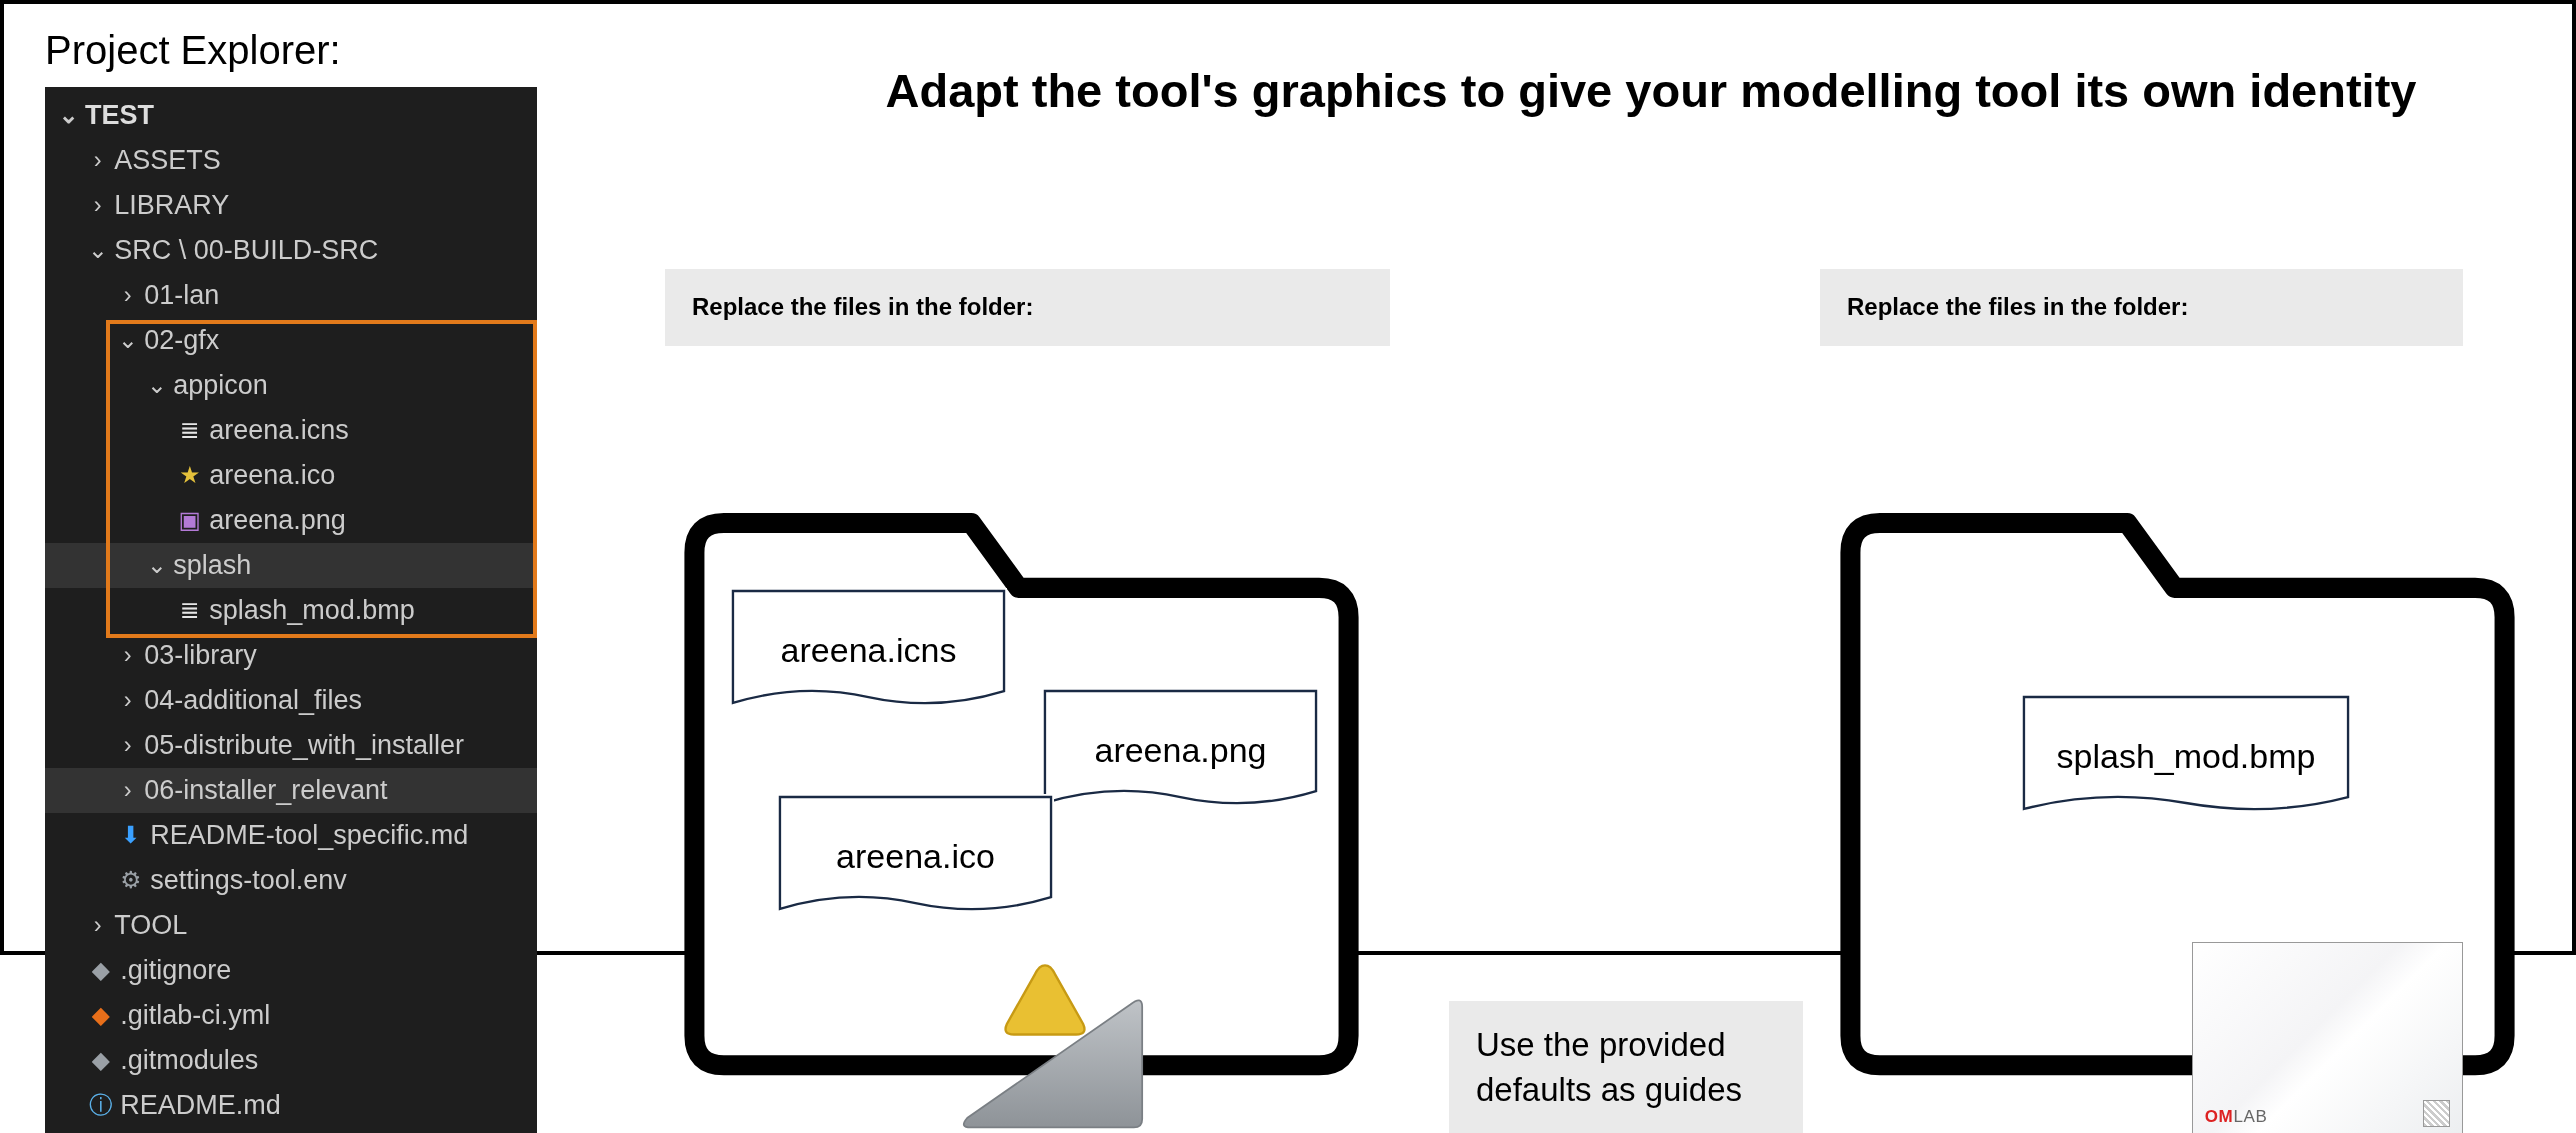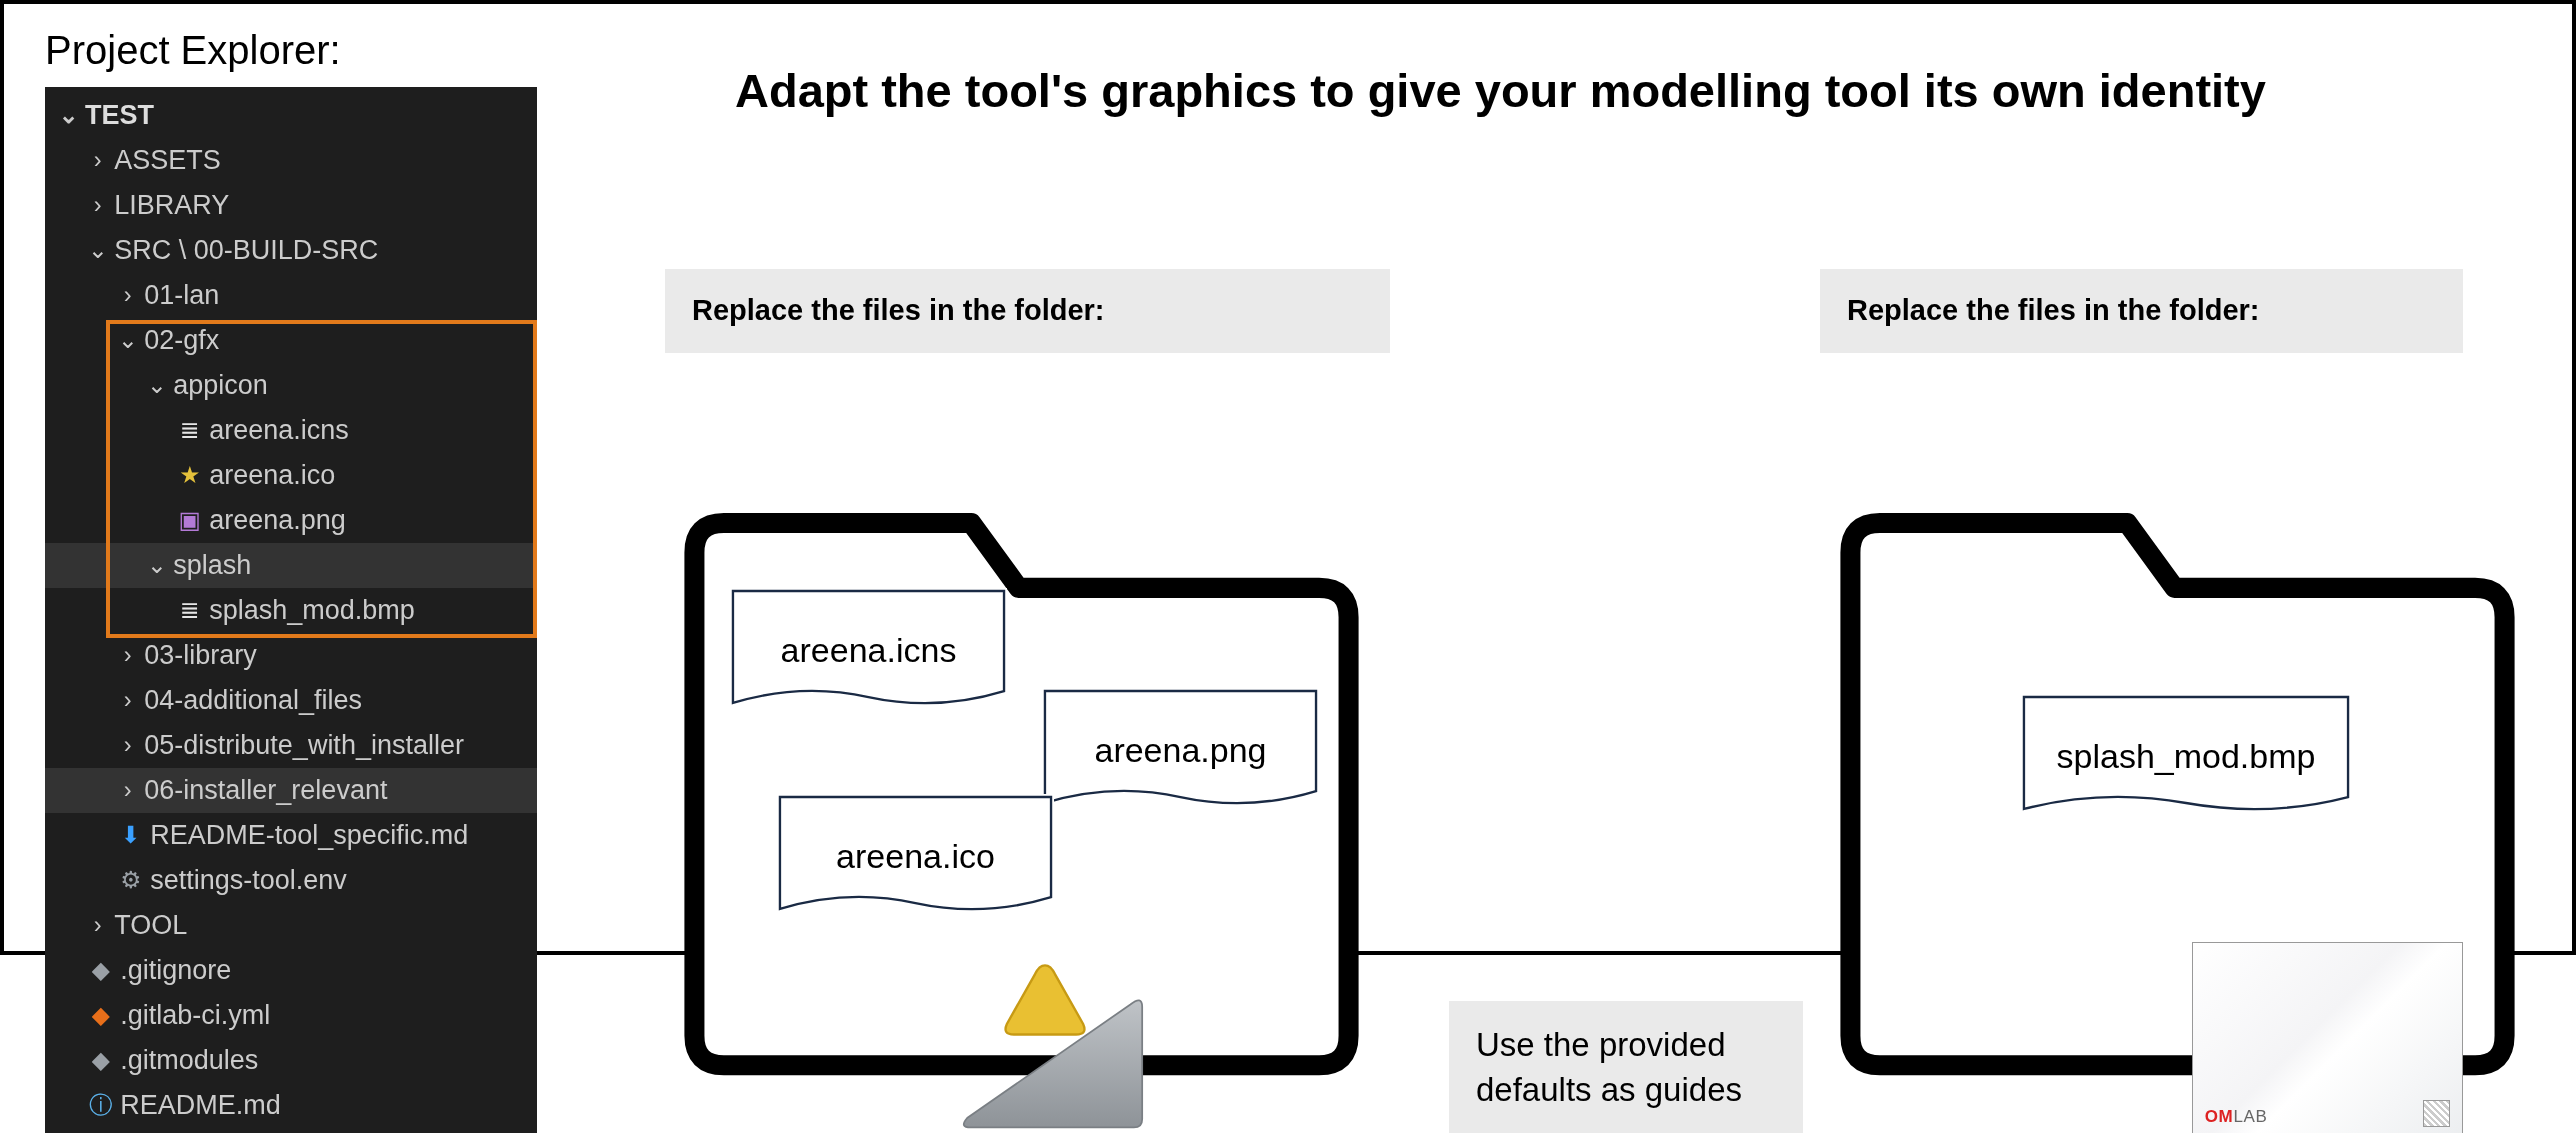--- a/index.html
+++ b/index.html
@@ -73,35 +73,35 @@
   
   .orange-box {
     position: absolute;
     border: 4.7px solid #e27a1b;
     pointer-events: none;
   }
 
   
   .main-title {
     position: absolute;
-    left: 731px;
+    left: 792px;
     top: 59px;
     width: 1710px;
     font-size: 47px;
     font-weight: 700;
-    text-align: left;
+    text-align: center;
     color: #000;
   }
 
   
   .grey-box {
     position: absolute;
     background: #eaeaea;
     padding: 22.4px 27px;
-    font-size: 29px;
+    font-size: 24px;
     line-height: 1.35;
   }
   .grey-box .bold { font-weight: 700; }
 
   
   .folder-wrap {
     position: absolute;
   }
   .folder-svg { display: block; }
 

